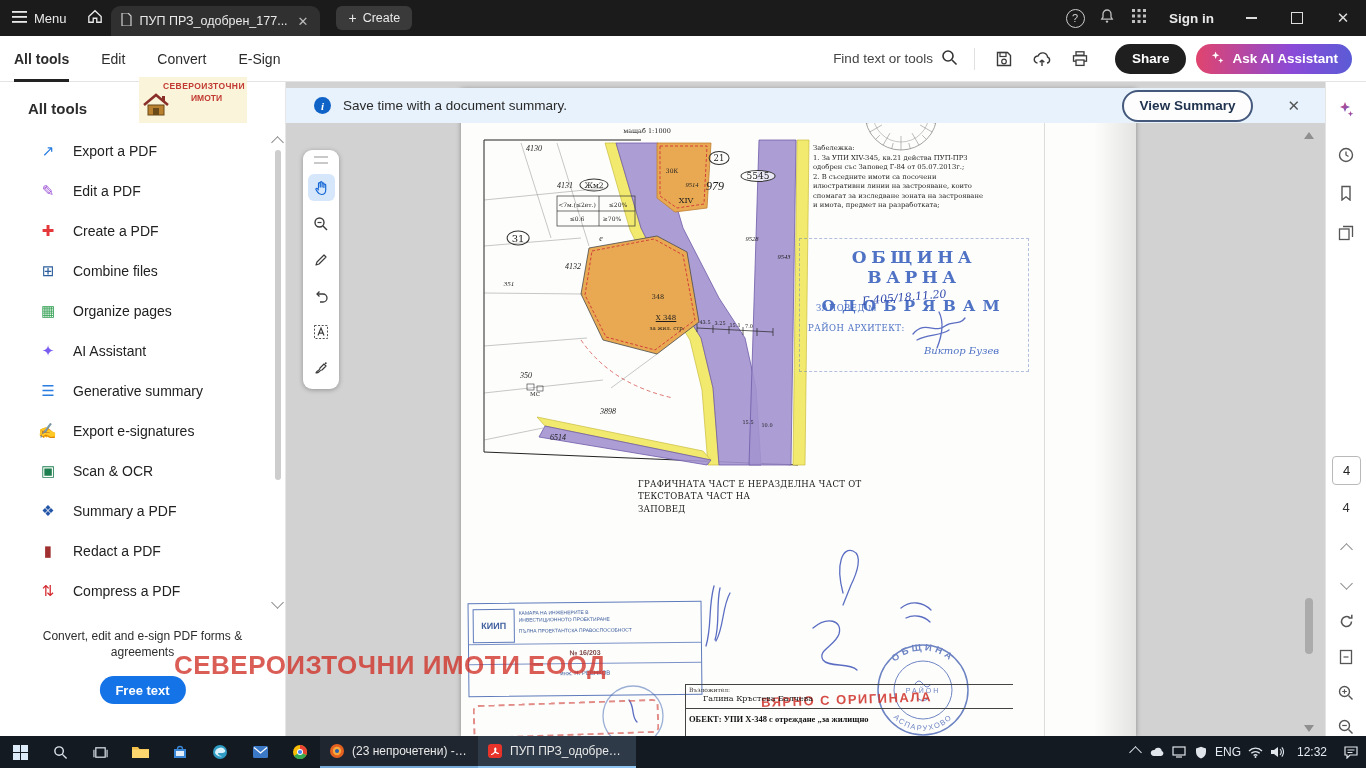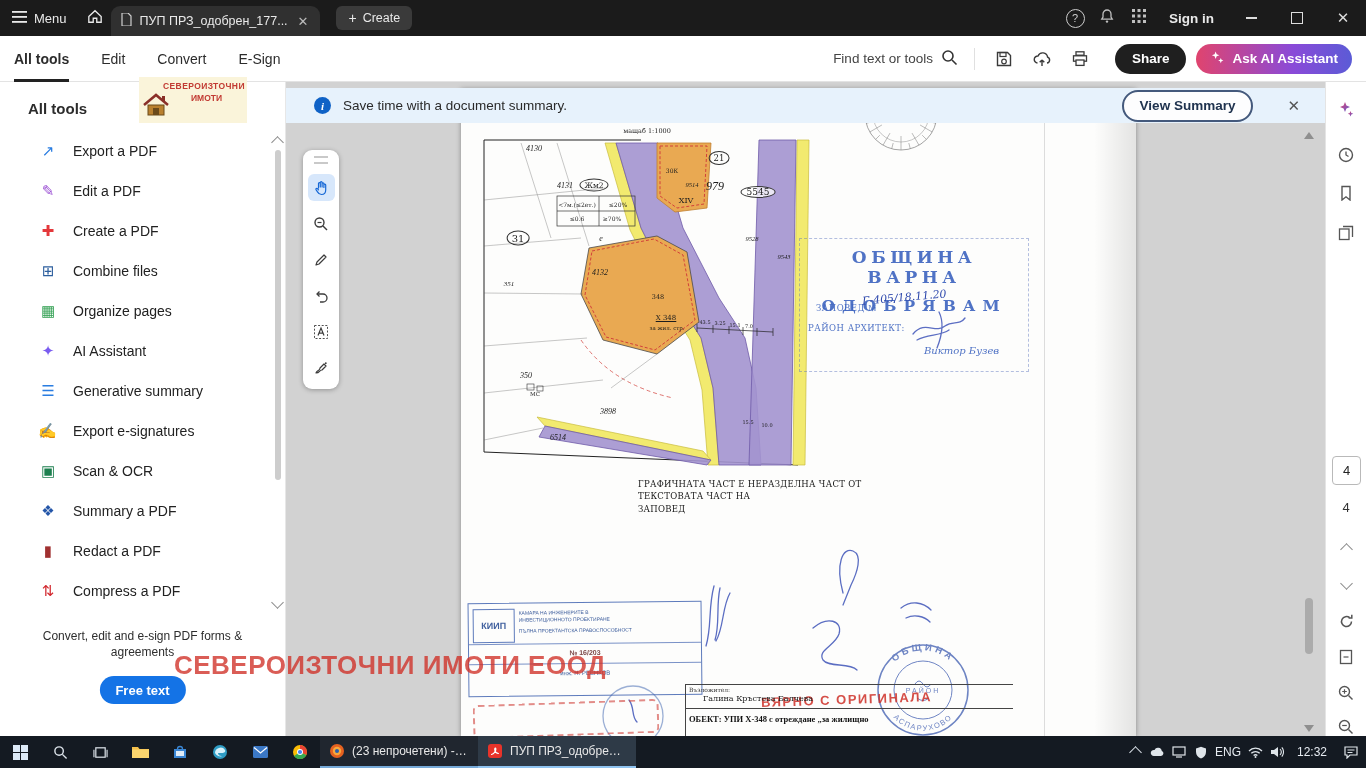--- a/index.html
+++ b/index.html
@@ -71,21 +71,21 @@
     color:#3c3c3c;cursor:pointer;}
   .pal-btn.sel{background:#d7e7fb;color:#1668d6;}
   
   .page{position:absolute;left:175px;top:6px;width:675px;height:648px;background:#fdfdfc;
     box-shadow:0 1px 5px rgba(0,0,0,.35);overflow:hidden;font-family:"DejaVu Serif",serif;}
   .page svg.plan{position:absolute;left:0;top:0;z-index:1;}
   .mlab-layer{position:absolute;inset:0;z-index:3;}
   .mlab{position:absolute;transform:translate(-50%,-50%);color:#1d1d1d;white-space:nowrap;
     font-family:"DejaVu Serif",serif;}
   .mlab.circ{border:1px solid #333;border-radius:50%;padding:1px 4px;}
-  .mlab.ell{border:1px solid #333;border-radius:50%;padding:0 5px;background:rgba(255,255,255,.75);margin-top:16px;}
+  .mlab.ell{border:1px solid #333;border-radius:50%;padding:0 5px;background:rgba(255,255,255,.75);}
   .mlab.und{text-decoration:underline;}
   .mlab.ital{font-style:italic;font-family:Liberation Serif, serif;}
   .doc-txt{position:absolute;z-index:4;}
   .notes{left:352px;top:56px;width:220px;font-size:6.8px;line-height:1.4;color:#1f1f1f;white-space:pre-line;}
   .approval{left:338px;top:150px;width:228px;height:132px;color:rgba(64,102,192,.92);
     border:1px dashed rgba(90,115,190,.45);}
   .ap1{font-size:17px;font-weight:700;letter-spacing:4.5px;text-align:center;margin-top:8px;}
   .ap2{font-size:15.5px;font-weight:700;letter-spacing:7px;text-align:center;margin-top:9px;}
   .ap-order{position:absolute;left:16px;top:64px;font-size:8.5px;letter-spacing:.5px;}
   .ap-hand{position:absolute;left:62px;top:52px;font-size:11px;font-style:italic;color:#2f49ad;
@@ -451,21 +451,21 @@
         <span class="mlab circ" style="left: 133px; top: 97px; font-size: 7.5px;">Жм2</span>
         <span class="mlab" style="left: 211px; top: 82px; font-size: 6px;">30К</span>
         <span class="mlab ital" style="left: 231px; top: 96px; font-size: 6.5px;">9514</span>
         <span class="mlab ital" style="left: 254px; top: 98px; font-size: 12px;">979</span>
         <span class="mlab" style="left: 219px; top: 112px; font-size: 8px; margin-left: 6px;">XIV</span>
         <span class="mlab circ" style="left: 258px; top: 70px; font-size: 8.5px;">21</span>
         <span class="mlab ell" style="left: 297px; top: 88px; font-size: 9px;">5545</span>
         <span class="mlab ital" style="left: 291px; top: 150px; font-size: 6.5px;">9528</span>
         <span class="mlab ital" style="left: 323px; top: 168px; font-size: 6.5px;">9543</span>
         <span class="mlab circ" style="left: 57px; top: 150px; font-size: 10px;">31</span>
-        <span class="mlab ital" style="left: 112px; top: 184px; font-size: 8px; margin-left: 27px;">4132</span>
+        <span class="mlab ital" style="left: 112px; top: 178px; font-size: 8px;">4132</span>
         <span class="mlab ital" style="left: 48px; top: 196px; font-size: 7px;">351</span>
         <span class="mlab" style="left: 116px; top: 116px; font-size: 6px;">&lt;7м.(≤2ет.)</span>
         <span class="mlab" style="left: 157px; top: 116px; font-size: 6px;">≤20%</span>
         <span class="mlab" style="left: 116px; top: 130px; font-size: 6px;">≤0.6</span>
         <span class="mlab" style="left: 151px; top: 130px; font-size: 6px;">≥70%</span>
         <span class="mlab ital" style="left: 140px; top: 150px; font-size: 8px;">е</span>
         <span class="mlab" style="left: 197px; top: 209px; font-size: 6.5px;">348</span>
         <span class="mlab und" style="left: 205px; top: 230px; font-size: 7px;">X 348</span>
         <span class="mlab" style="left: 206px; top: 240px; font-size: 5.5px;">за жил. стр.</span>
         <span class="mlab" style="left: 244px; top: 234px; font-size: 5px;">43.5</span>
@@ -473,20 +473,27 @@
         <span class="mlab" style="left: 274px; top: 237px; font-size: 5px;">15.1</span>
         <span class="mlab" style="left: 288px; top: 238px; font-size: 5px;">7.0</span>
         <span class="mlab ital" style="left: 65px; top: 287px; font-size: 8px;">350</span>
         <span class="mlab" style="left: 74px; top: 306px; font-size: 5.5px;">МС</span>
         <span class="mlab ital" style="left: 147px; top: 323px; font-size: 8px;">3898</span>
         <span class="mlab ital" style="left: 97px; top: 349px; font-size: 8px;">6514</span>
         <span class="mlab" style="left: 287px; top: 334px; font-size: 5px;">15.5</span>
         <span class="mlab" style="left: 306px; top: 337px; font-size: 5px;">10.0</span>
       </div>
 
+    <div class="doc-txt notes">Забележка:
+1.  За УПИ XIV-345, кв.21 действа ПУП-ПРЗ
+одобрен със Заповед Г-84 от 05.07.2013г.;
+2.  В съседните имоти са посочени
+илюстративни линии на застрояване, които
+спомагат за изследване зоната на застрояване
+и имота, предмет на разработката;</div>
 
     <div class="doc-txt approval">
       <div class="ap1">ОБЩИНА ВАРНА</div>
       <div class="ap2">ОДОБРЯВАМ</div>
       <div class="ap-order">ЗАПОВЕД №</div>
       <div class="ap-hand">Г-405/18.11.20</div>
       <div class="ap-arch">РАЙОН АРХИТЕКТ:</div>
       <div class="ap-name">Виктор Бузев</div>
     </div>
 

